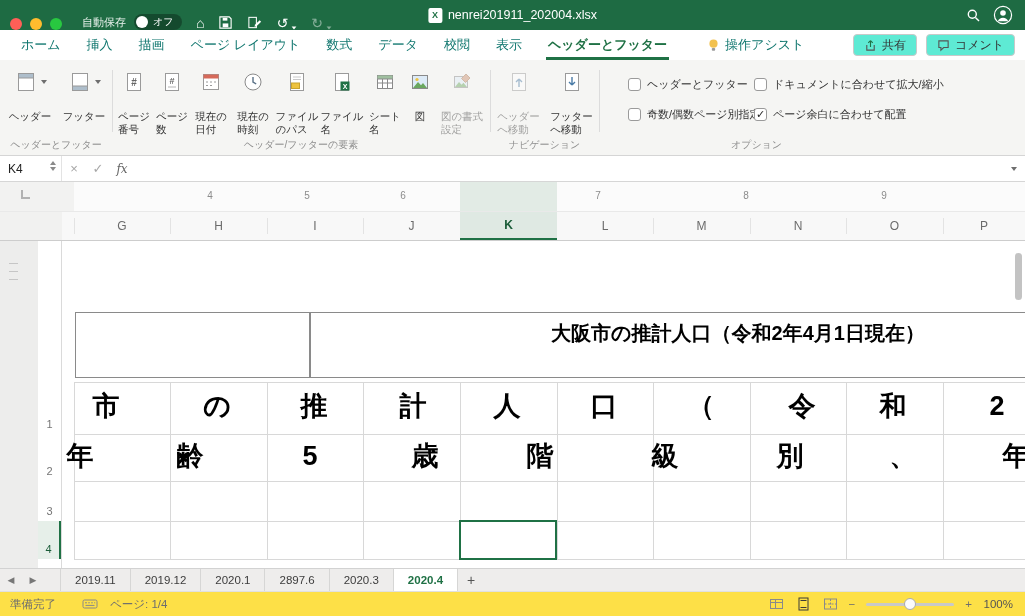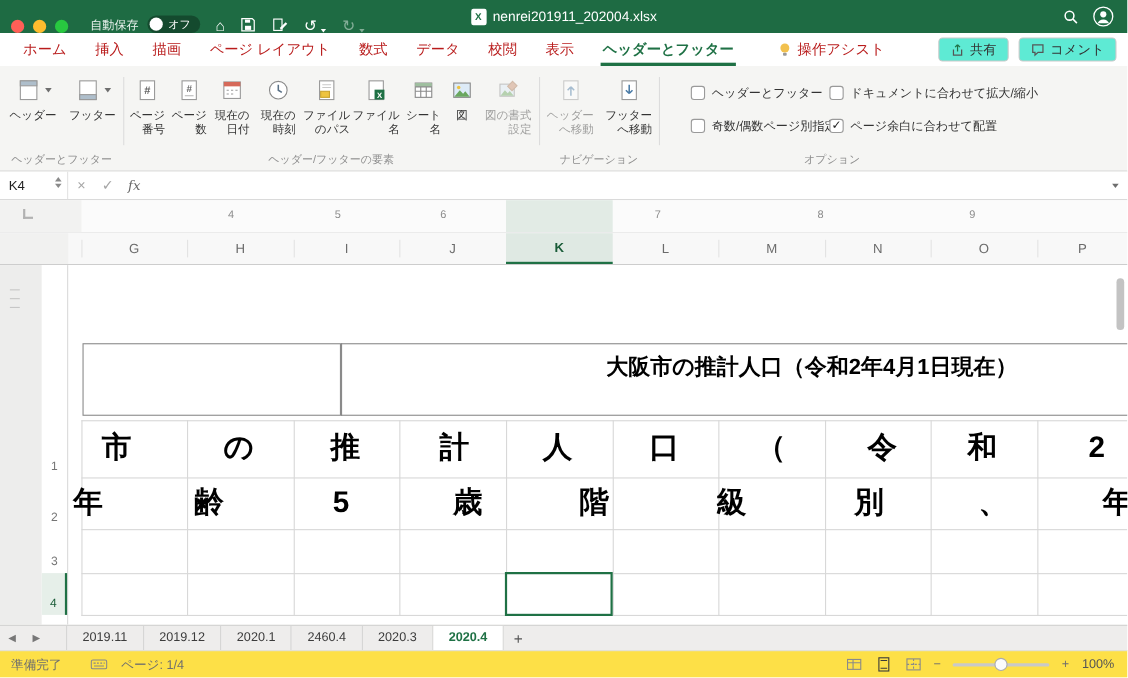--- a/index.html
+++ b/index.html
@@ -27,38 +27,38 @@
   .title-center{position:absolute;left:50%;top:0;height:100%;transform:translateX(-50%);
                 display:flex;align-items:center;gap:6px;font-size:12.5px;color:#fff;white-space:nowrap}
   .doc-badge{width:14px;height:15px;border-radius:2px;background:#fff;color:#1f7145;
              font-size:9px;font-weight:bold;display:flex;align-items:center;justify-content:center}
   .tb-right{position:absolute;top:0;height:100%;display:flex;align-items:center}
   .pos-search{right:44px}.pos-avatar{right:12px}
 
   
   .tabbar{position:absolute;top:30px;left:0;width:100%;height:30px;background:#fff;
           display:flex;align-items:stretch;padding-left:8px}
-  .rtab{padding:0 13px;font-size:13px;color:#b91c1c;display:flex;align-items:center;position:relative;white-space:nowrap}
+  .rtab{padding:0 13px;font-size:13px;color:#0f766e;display:flex;align-items:center;position:relative;white-space:nowrap}
   .rtab.active{color:#1f7145;font-weight:700}
   .rtab.active::after{content:"";position:absolute;left:11px;right:11px;bottom:0;height:3px;background:#1f7145}
   .rtab.assist{margin-left:14px;gap:5px}
   .tab-actions{margin-left:auto;margin-right:10px;display:flex;align-items:center;gap:9px}
   .pill-btn{height:22px;border:1px solid #c9c9c9;border-radius:4px;background:#5eead4;
             display:flex;align-items:center;gap:5px;padding:0 10px;font-size:12px;color:#333}
 
   
   .ribbon{position:absolute;top:60px;left:0;width:100%;height:96px;background:#f5f5f3;
           border-bottom:1px solid #d5d5d5}
   .rsep{position:absolute;top:10px;height:62px;width:1px;background:#dcdcdc}
   .rgroup{position:absolute;top:4px;display:flex}
   .g1{left:3px}.g2{left:114px}.g3{left:492px}
   .big-btn{display:flex;flex-direction:column;align-items:center;padding-top:4px;height:76px}
   .icon-row{height:28px;display:flex;align-items:center;gap:3px}
   .icon-row svg{display:block}
-  .bb-label{font-size:10.5px;line-height:12.5px;color:#333;text-align:right;margin-top:3px;white-space:nowrap}
+  .bb-label{font-size:10.5px;line-height:12.5px;color:#333;text-align:left;margin-top:14px;white-space:nowrap}
   .bb-label span{display:block}
   .glabel{position:absolute;bottom:3px;font-size:10px;color:#8e8e8e;text-align:center}
   .opt{position:absolute;display:flex;align-items:center;gap:6px;font-size:11px;color:#333;white-space:nowrap}
   .cb{width:13px;height:13px;background:#fff;border:1px solid #9a9a9a;border-radius:3px;flex:0 0 auto;
       display:flex;align-items:center;justify-content:center;font-size:11px;font-weight:bold;color:#222;line-height:1}
 
   
   .fbar{position:absolute;top:156px;left:0;width:100%;height:26px;background:#fff;
         border-bottom:1px solid #d6d6d6;display:flex;align-items:stretch}
   .name-box{width:62px;border-right:1px solid #e3e3e3;display:flex;align-items:center;
@@ -524,21 +524,21 @@
     <div class="selbox"></div>
     <div class="vscroll"></div>
   </div>
 
   <div class="stabs">
     <div class="snav">◀</div>
     <div class="snav">▶</div>
     <div class="stab first">2019.11</div>
     <div class="stab">2019.12</div>
     <div class="stab">2020.1</div>
-    <div class="stab">2460.4</div>
+    <div class="stab">2897.6</div>
     <div class="stab">2020.3</div>
     <div class="stab active">2020.4</div>
     <div class="sadd">+</div>
   </div>
 
   <div class="sbar">
     <span class="sb-ready">準備完了</span>
     <span class="sb-kbd">
       <svg width="16" height="14" viewBox="0 0 16 14">
           <rect x="1" y="3" width="14" height="8" rx="1.5" fill="none" stroke="#888"></rect>

